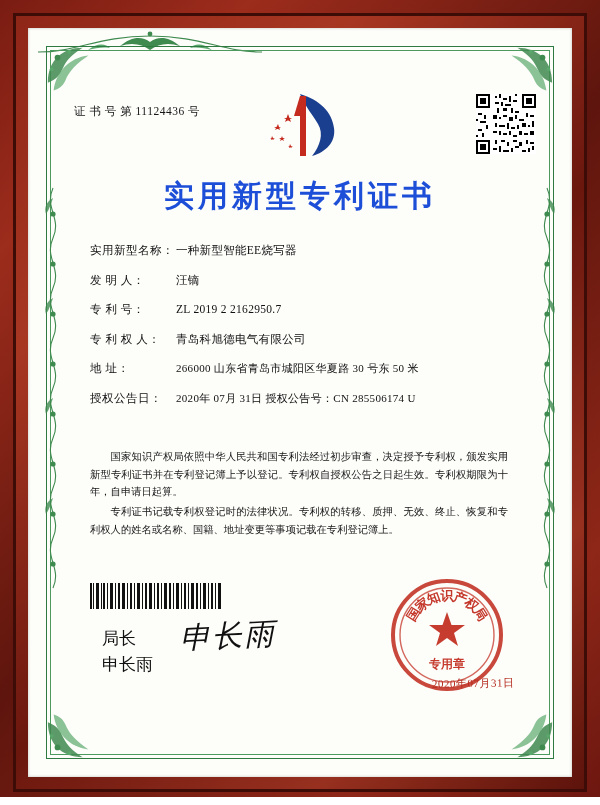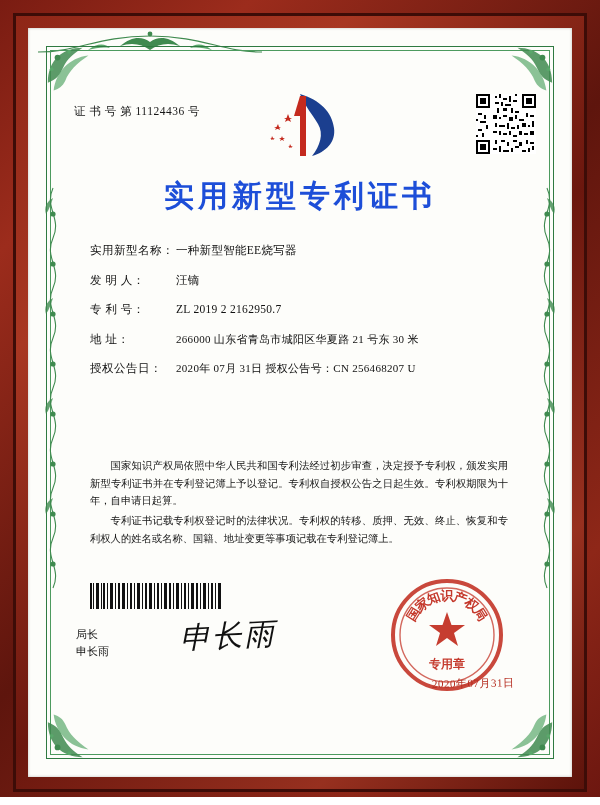--- a/index.html
+++ b/index.html
@@ -127,39 +127,39 @@
   }
   .field-value {
     flex: 1 1 auto;
     letter-spacing: 0.3px;
     white-space: nowrap;
   }
   .field-value-sm { font-size: 11px; }
 
   .body-text {
     position: absolute;
-    left: 62px; top: 429px;
+    left: 62px; top: 420px;
     width: 418px;
     font-size: 10.3px;
     line-height: 1.72;
     color: #161616;
     text-align: justify;
   }
   .body-text p { margin: 0 0 2px 0; text-indent: 2em; }
 
   .barcode {
     position: absolute;
     left: 62px; top: 555px;
     width: 132px; height: 26px;
   }
 
   .sig-block {
     position: absolute;
-    left: 48px; top: 598px;
-    font-size: 11px;
+    left: 74px; top: 598px;
+    font-size: 17px;
     line-height: 1.55;
     color: #111;
   }
 
   .handwriting {
     position: absolute;
     left: 152px; top: 588px;
     font-size: 30px;
     font-family: "DejaVu Serif", serif;
     font-style: italic;
@@ -377,26 +377,30 @@
       </div>
       <div class="field-row">
         <div class="field-label">发 明 人：</div>
         <div class="field-value">汪镝</div>
       </div>
       <div class="field-row">
         <div class="field-label">专 利 号：</div>
         <div class="field-value">ZL 2019 2 2162950.7</div>
       </div>
       <div class="field-row">
+        <div class="field-label">专 利 权 人：</div>
+        <div class="field-value">青岛科旭德电气有限公司</div>
+      </div>
+      <div class="field-row">
         <div class="field-label">地 址：</div>
-        <div class="field-value field-value-sm">266000 山东省青岛市城阳区华夏路 21 号东 30 米</div>
+        <div class="field-value field-value-sm">266000 山东省青岛市城阳区华夏路 30 号东 50 米</div>
       </div>
       <div class="field-row">
         <div class="field-label">授权公告日：</div>
-        <div class="field-value field-value-sm">2020年 07月 31日      授权公告号：CN 256468207 U</div>
+        <div class="field-value field-value-sm">2020年 07月 31日      授权公告号：CN 285506174 U</div>
       </div>
     </div>
 
     
     <div class="body-text">
       <p>国家知识产权局依照中华人民共和国专利法经过初步审查，决定授予专利权，颁发实用新型专利证书并在专利登记簿上予以登记。专利权自授权公告之日起生效。专利权期限为十年，自申请日起算。</p>
       <p>专利证书记载专利权登记时的法律状况。专利权的转移、质押、无效、终止、恢复和专利权人的姓名或名称、国籍、地址变更等事项记载在专利登记簿上。</p>
     </div>
 
     

